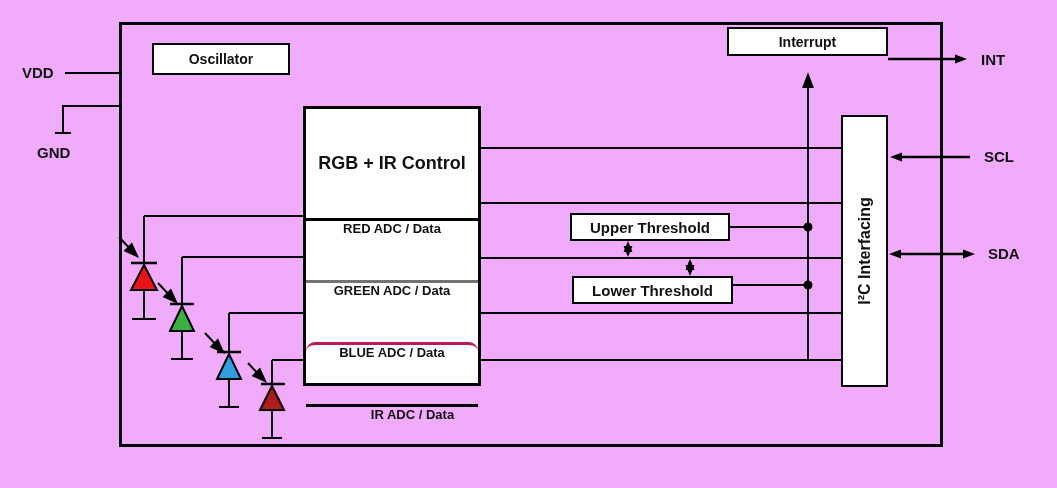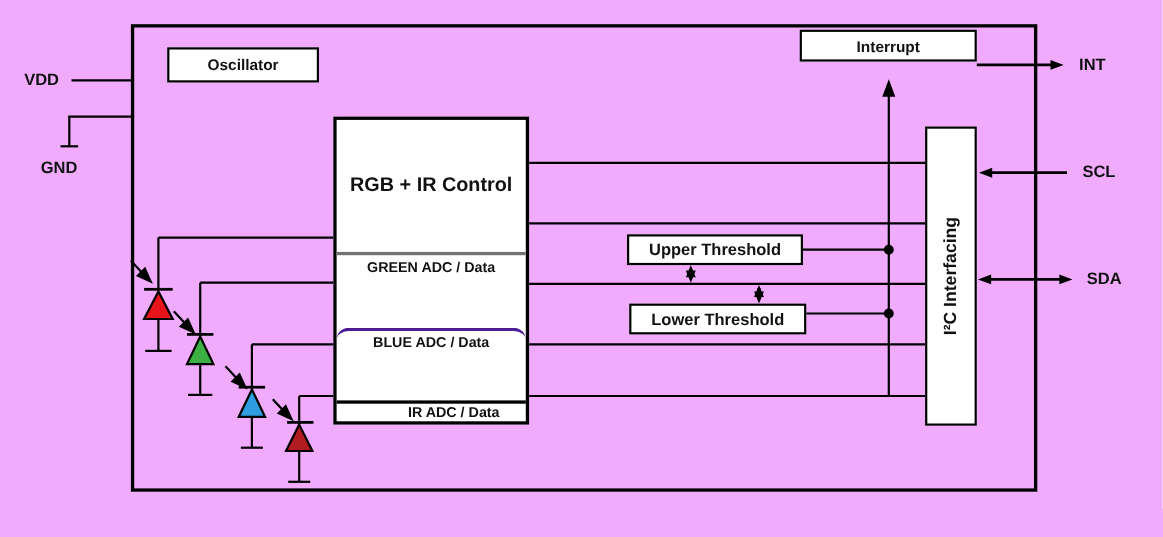--- a/index.html
+++ b/index.html
@@ -23,21 +23,21 @@
   .lower-th{left:572px;top:276px;width:161px;height:28px;font-size:15px;}
   .stack{
     position:absolute;z-index:2;left:303px;top:106px;width:178px;height:280px;
     background:#fff;border:3px solid #000;box-sizing:border-box;
     display:flex;flex-direction:column;font-weight:bold;
   }
   .row{display:flex;align-items:center;justify-content:center;box-sizing:border-box;text-align:left;margin-top:44px;}
   .row-control{height:83px;font-size:18px;}
   .row-red{height:39px;border-top:3px solid #000;font-size:13px;}
   .row-green{height:60px;border-top:3px solid #737373;font-size:13px;}
-  .row-blue{height:52px;border-top:3px solid #4c1d95;font-size:13px;border-radius:13px;}
+  .row-blue{height:52px;border-top:3px solid #be185d;font-size:13px;border-radius:13px;}
   .row-ir{height:46px;border-top:3px solid #000;font-size:13px;padding-left:41px;}
   .i2c{
     left:841px;top:115px;width:47px;height:272px;border:2px solid #000;font-size:16px;
   }
   .i2c span{white-space:nowrap;transform:rotate(-90deg);}
   .pin{
     position:absolute;z-index:2;font-weight:bold;font-size:15px;white-space:nowrap;
   }
   .pin-vdd{left:22px;top:64px;}
   .pin-gnd{left:37px;top:144px;}
@@ -175,20 +175,23 @@
   </svg>
 
   <div class="box oscillator">
     <span>Oscillator</span>
   </div>
 
   <div class="stack">
     <div class="row row-control">
       <span>RGB + IR Control</span>
     </div>
+    <div class="row row-red">
+      <span>RED ADC / Data</span>
+    </div>
     <div class="row row-green">
       <span>GREEN ADC / Data</span>
     </div>
     <div class="row row-blue">
       <span>BLUE ADC / Data</span>
     </div>
     <div class="row row-ir">
       <span>IR ADC / Data</span>
     </div>
   </div>

